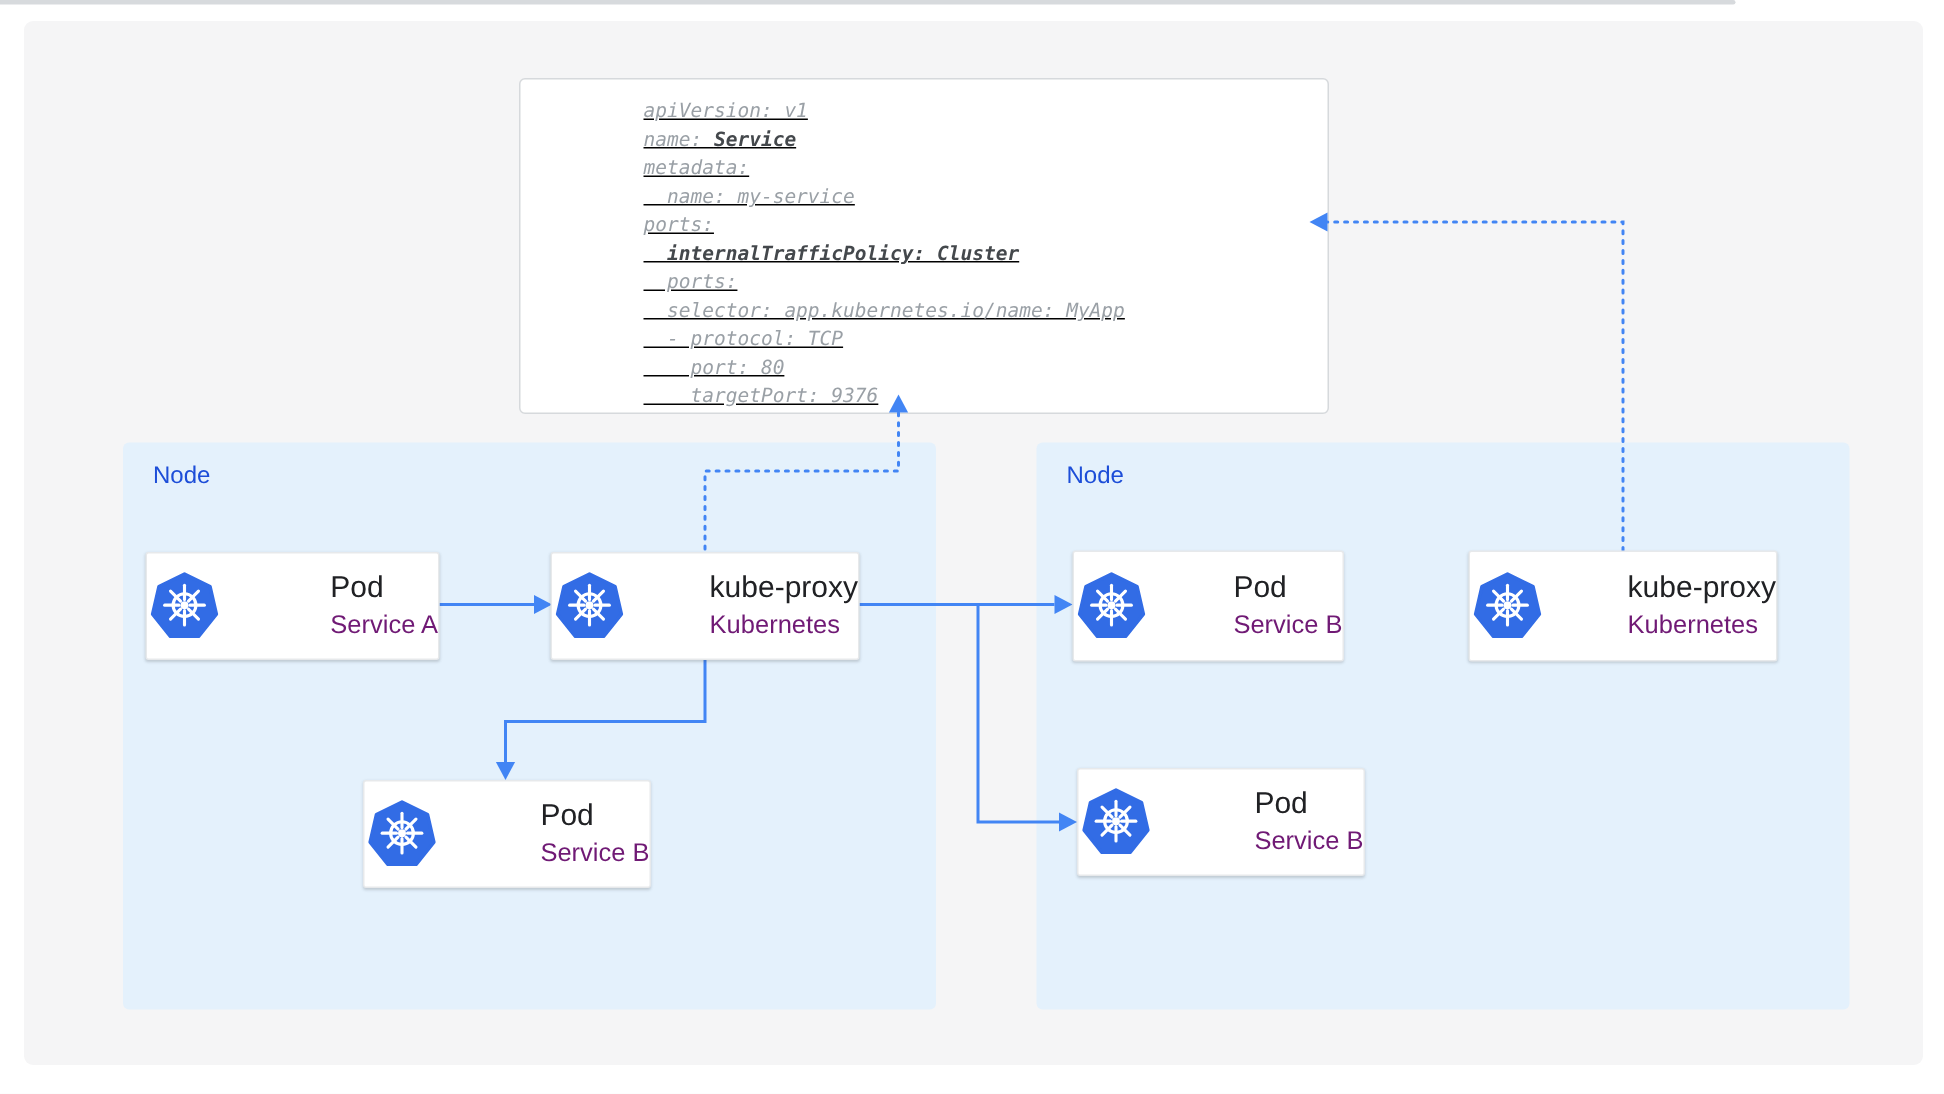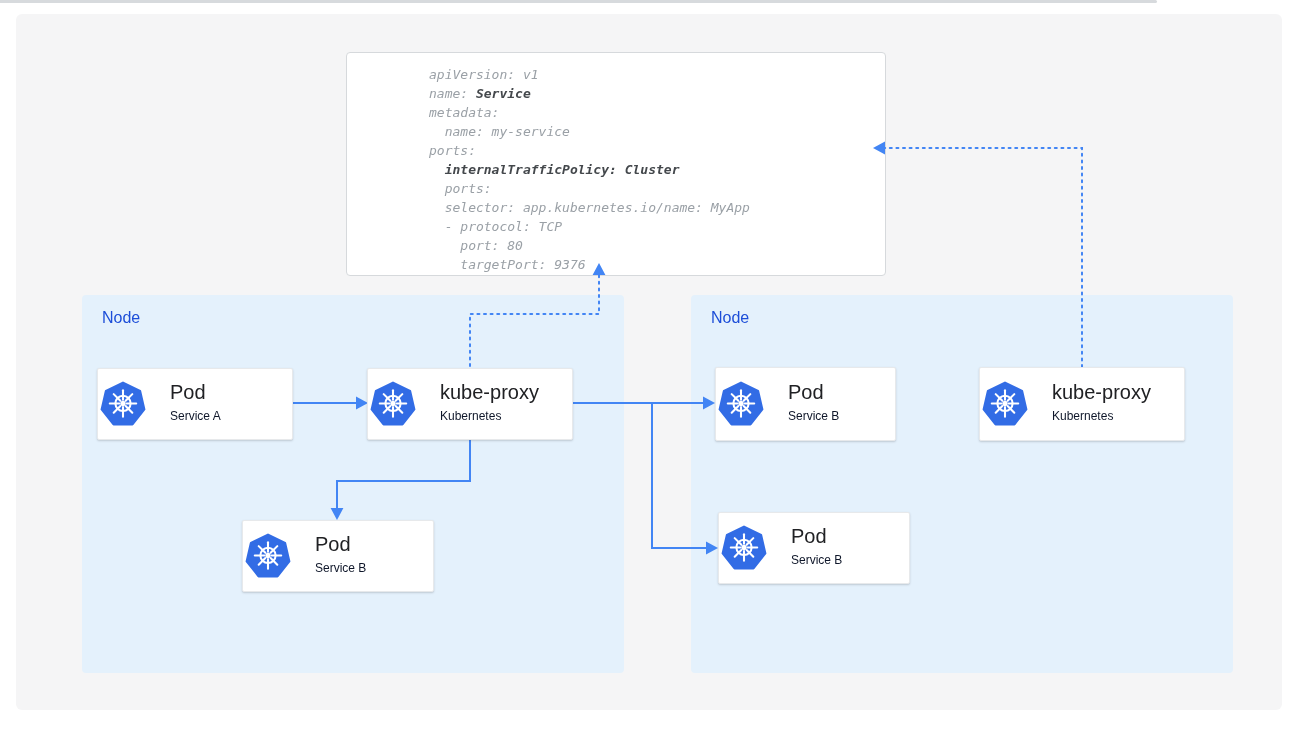--- a/index.html
+++ b/index.html
@@ -12,21 +12,21 @@
     background:#d7dadd;border-radius:0 2px 2px 0;
   }
   .panel{
     position:absolute;left:16px;top:14px;width:1266px;height:696px;
     background:#f5f5f6;border-radius:6px;
   }
   
   .code-panel{
     position:absolute;left:330px;top:38px;width:540px;height:224px;
     background:#ffffff;border:1px solid #d6d9dc;border-radius:4px;
-    box-sizing:border-box;padding:12px 0 0 82px;
+    box-sizing:border-box;padding:12px 0 0 82px;text-decoration:underline;
   }
   .code-line{
     font-family:"DejaVu Sans Mono","Liberation Mono",monospace;
     font-style:italic;font-size:13px;line-height:19px;
     color:#9aa0a6;white-space:pre;
   }
   .code-line .b{font-weight:bold;color:#44484c;text-align:center;}
   
   .node{
     position:absolute;width:542px;height:378px;top:281px;
@@ -35,27 +35,27 @@
   .node-left{left:66px;}
   .node-right{left:675px;}
   .node-label{
     position:absolute;left:20px;top:14px;font-size:16px;color:#1d4ed8;
   }
   
   .card{
     position:absolute;background:#ffffff;border:1px solid #e7e9eb;
     border-radius:2px;box-sizing:border-box;
     box-shadow:0 1px 2px rgba(60,64,67,.22);
-    display:flex;align-items:center;padding-left:2px;
+    display:flex;align-items:center;padding-left:2px;justify-content:space-between;
   }
   .k8s-icon{width:46px;height:46px;flex:0 0 46px;}
   .k8s-icon svg{width:46px;height:46px;display:block;}
   .card-text{display:flex;flex-direction:column;margin-left:24px;}
   .card-title{font-size:20px;color:#202124;line-height:25px;}
-  .card-sub{font-size:12px;color:#0f172a;line-height:23px;}
+  .card-sub{font-size:17px;color:#701a75;line-height:23px;}
   .arrows{position:absolute;left:0;top:0;pointer-events:none;}
   .hidden-defs{position:absolute;width:0;height:0;overflow:hidden;}
 </style>
 </head>
 <body>
 
 <svg class="hidden-defs" aria-hidden="true">
   <defs>
     <symbol id="k8s-logo" viewBox="0 0 40 40">
       <polygon points="20,1.5 5.2,8.7 1.5,24.7 11.8,37.6 28.2,37.6 38.5,24.7 34.8,8.7" fill="#326ce5" stroke="#326ce5" stroke-width="2" stroke-linejoin="round"></polygon>

